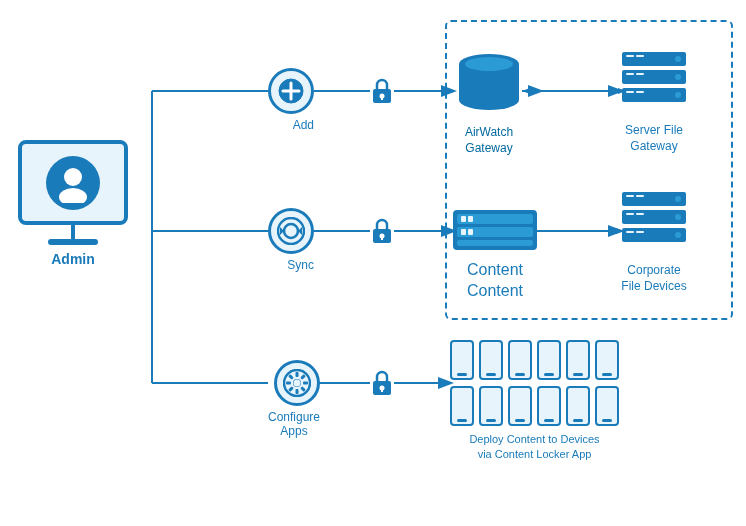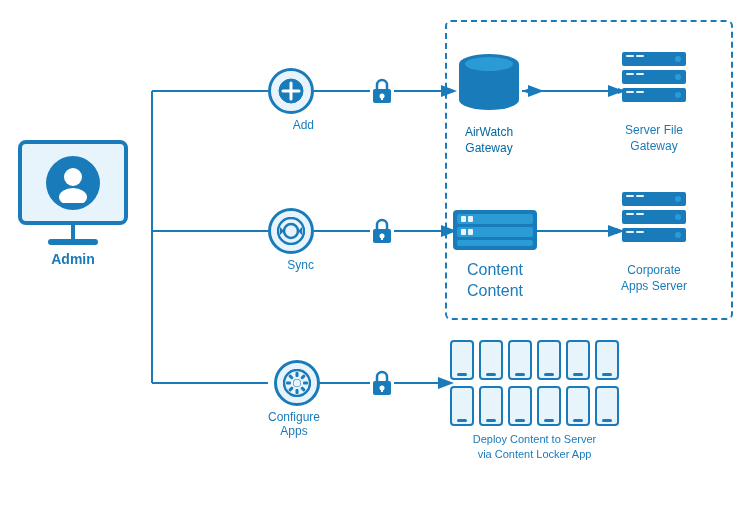--- a/index.html
+++ b/index.html
@@ -394,21 +394,21 @@
       <rect x="6" y="23" width="8" height="2" rx="1" fill="#e8f4fb"></rect>
       <rect x="16" y="23" width="8" height="2" rx="1" fill="#e8f4fb"></rect>
 
       <rect x="2" y="38" width="64" height="14" rx="2" fill="#1a7bba"></rect>
       <circle cx="58" cy="45" r="3" fill="#2a9bd4"></circle>
       <rect x="6" y="41" width="8" height="2" rx="1" fill="#e8f4fb"></rect>
       <rect x="16" y="41" width="8" height="2" rx="1" fill="#e8f4fb"></rect>
     </svg>
     <div class="storage-label">
       <span>Corporate</span><br>
-      <span>Apps Server</span>
+      <span>File Devices</span>
     </div>
   </div>
 
   <div style="position:absolute; left:450px; top:340px;">
 
     <div style="display:flex; gap:5px; margin-bottom:6px;">
 
       <svg width="24" height="40" viewBox="0 0 24 40">
         <rect x="1" y="1" width="22" height="38" rx="3" fill="#e8f4fb" stroke="#1a7bba" stroke-width="2"></rect>
         <rect x="7" y="33" width="10" height="3" rx="1.5" fill="#1a7bba"></rect>
@@ -455,18 +455,18 @@
       <svg width="24" height="40" viewBox="0 0 24 40">
         <rect x="1" y="1" width="22" height="38" rx="3" fill="#e8f4fb" stroke="#1a7bba" stroke-width="2"></rect>
         <rect x="7" y="33" width="10" height="3" rx="1.5" fill="#1a7bba"></rect>
       </svg>
       <svg width="24" height="40" viewBox="0 0 24 40">
         <rect x="1" y="1" width="22" height="38" rx="3" fill="#e8f4fb" stroke="#1a7bba" stroke-width="2"></rect>
         <rect x="7" y="33" width="10" height="3" rx="1.5" fill="#1a7bba"></rect>
       </svg>
     </div>
     <div class="mobile-label">
-      <span>Deploy Content to Server</span><br>
+      <span>Deploy Content to Devices</span><br>
       <span>via Content Locker App</span>
     </div>
   </div>
 
 </div>
 
 </body></html>

